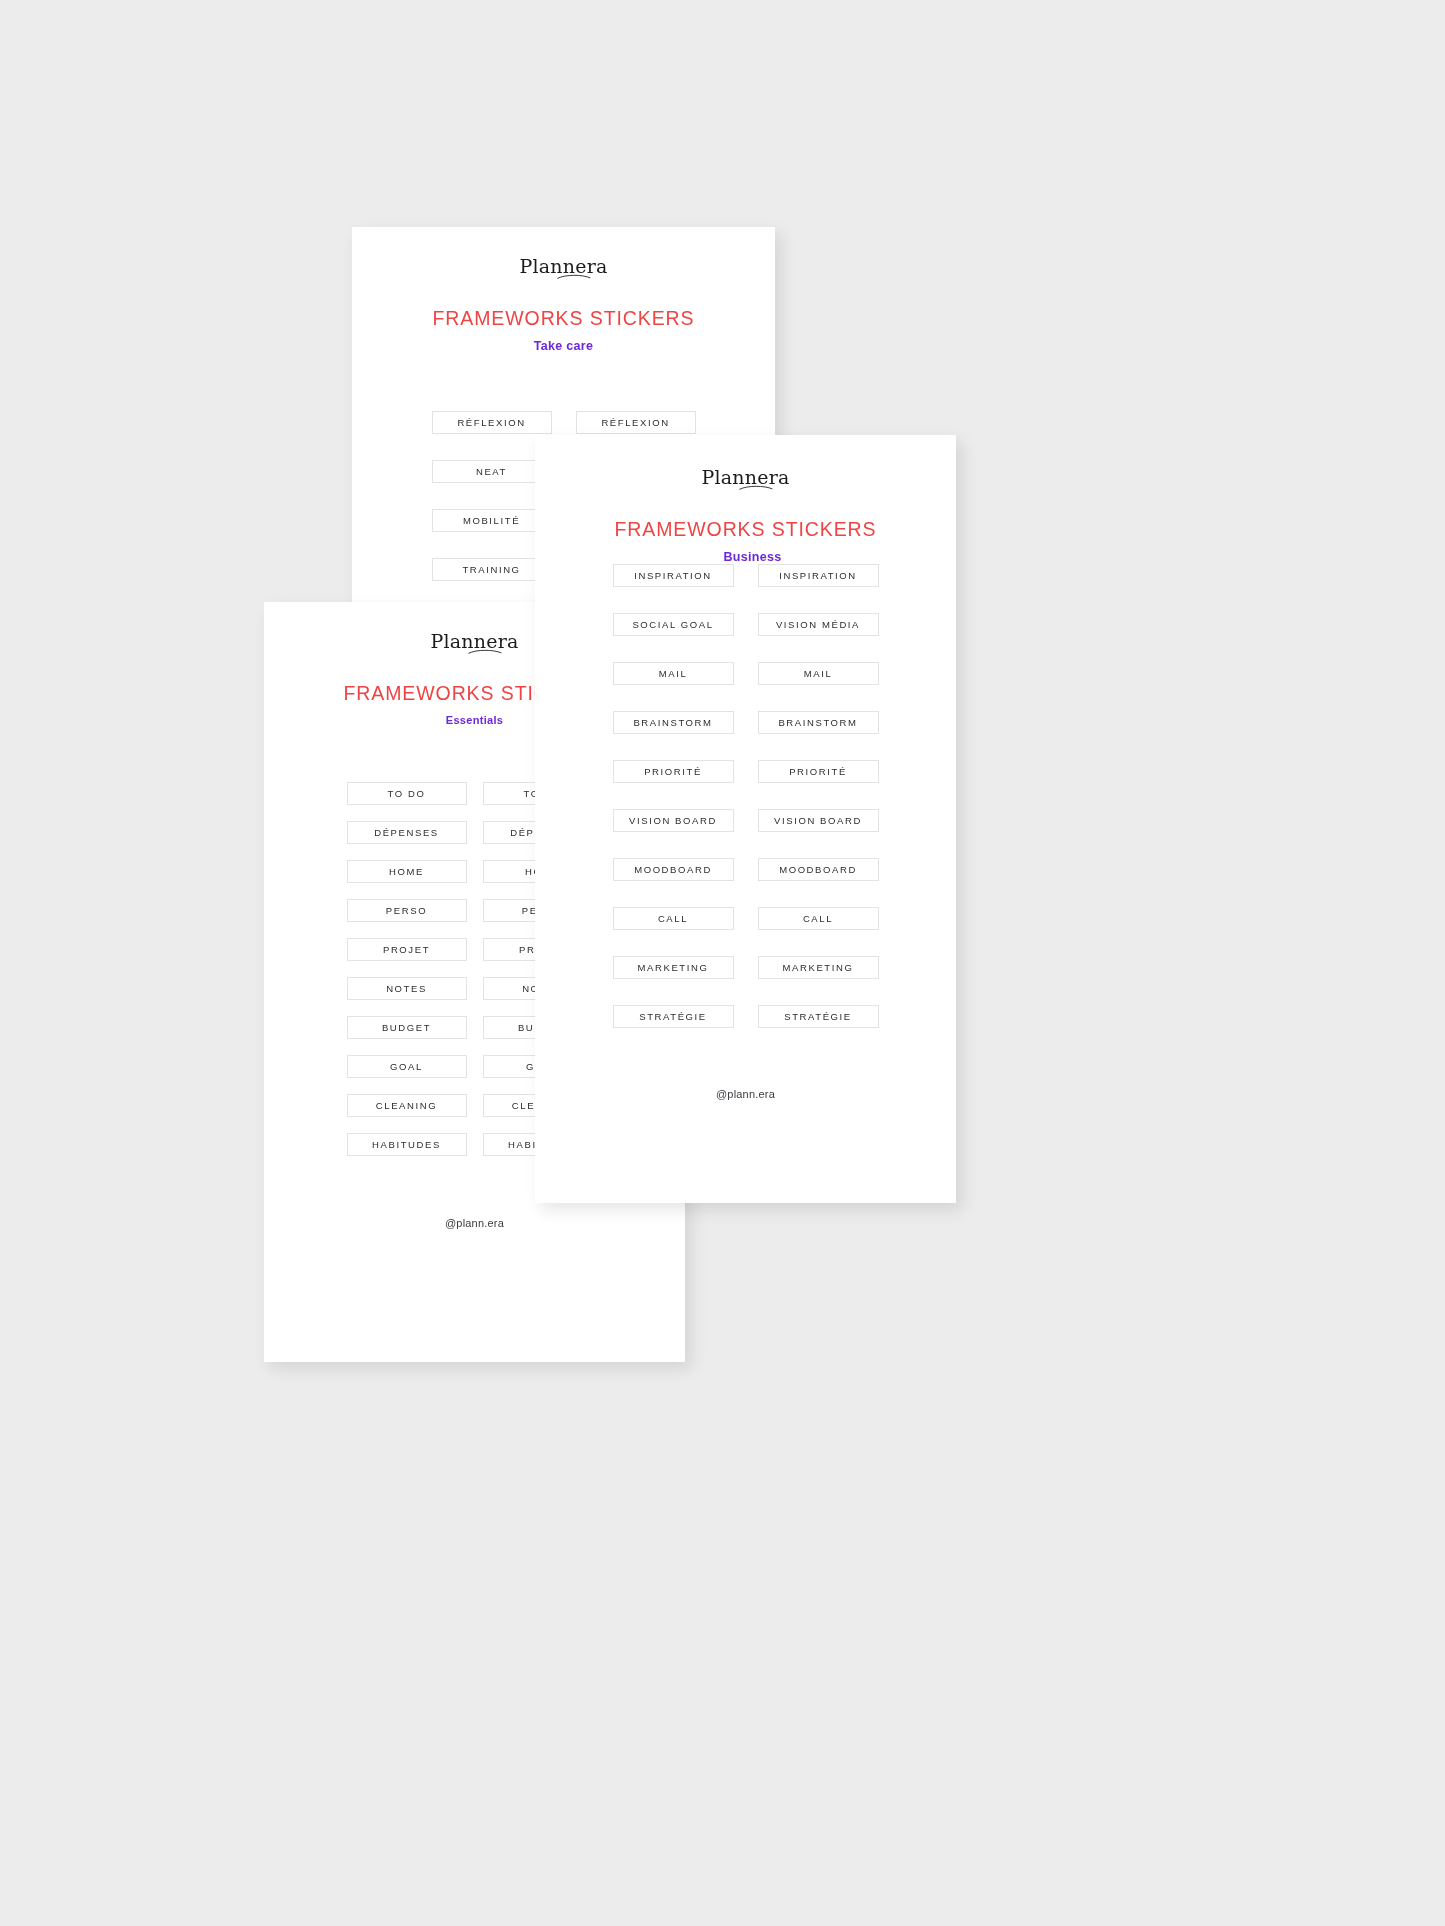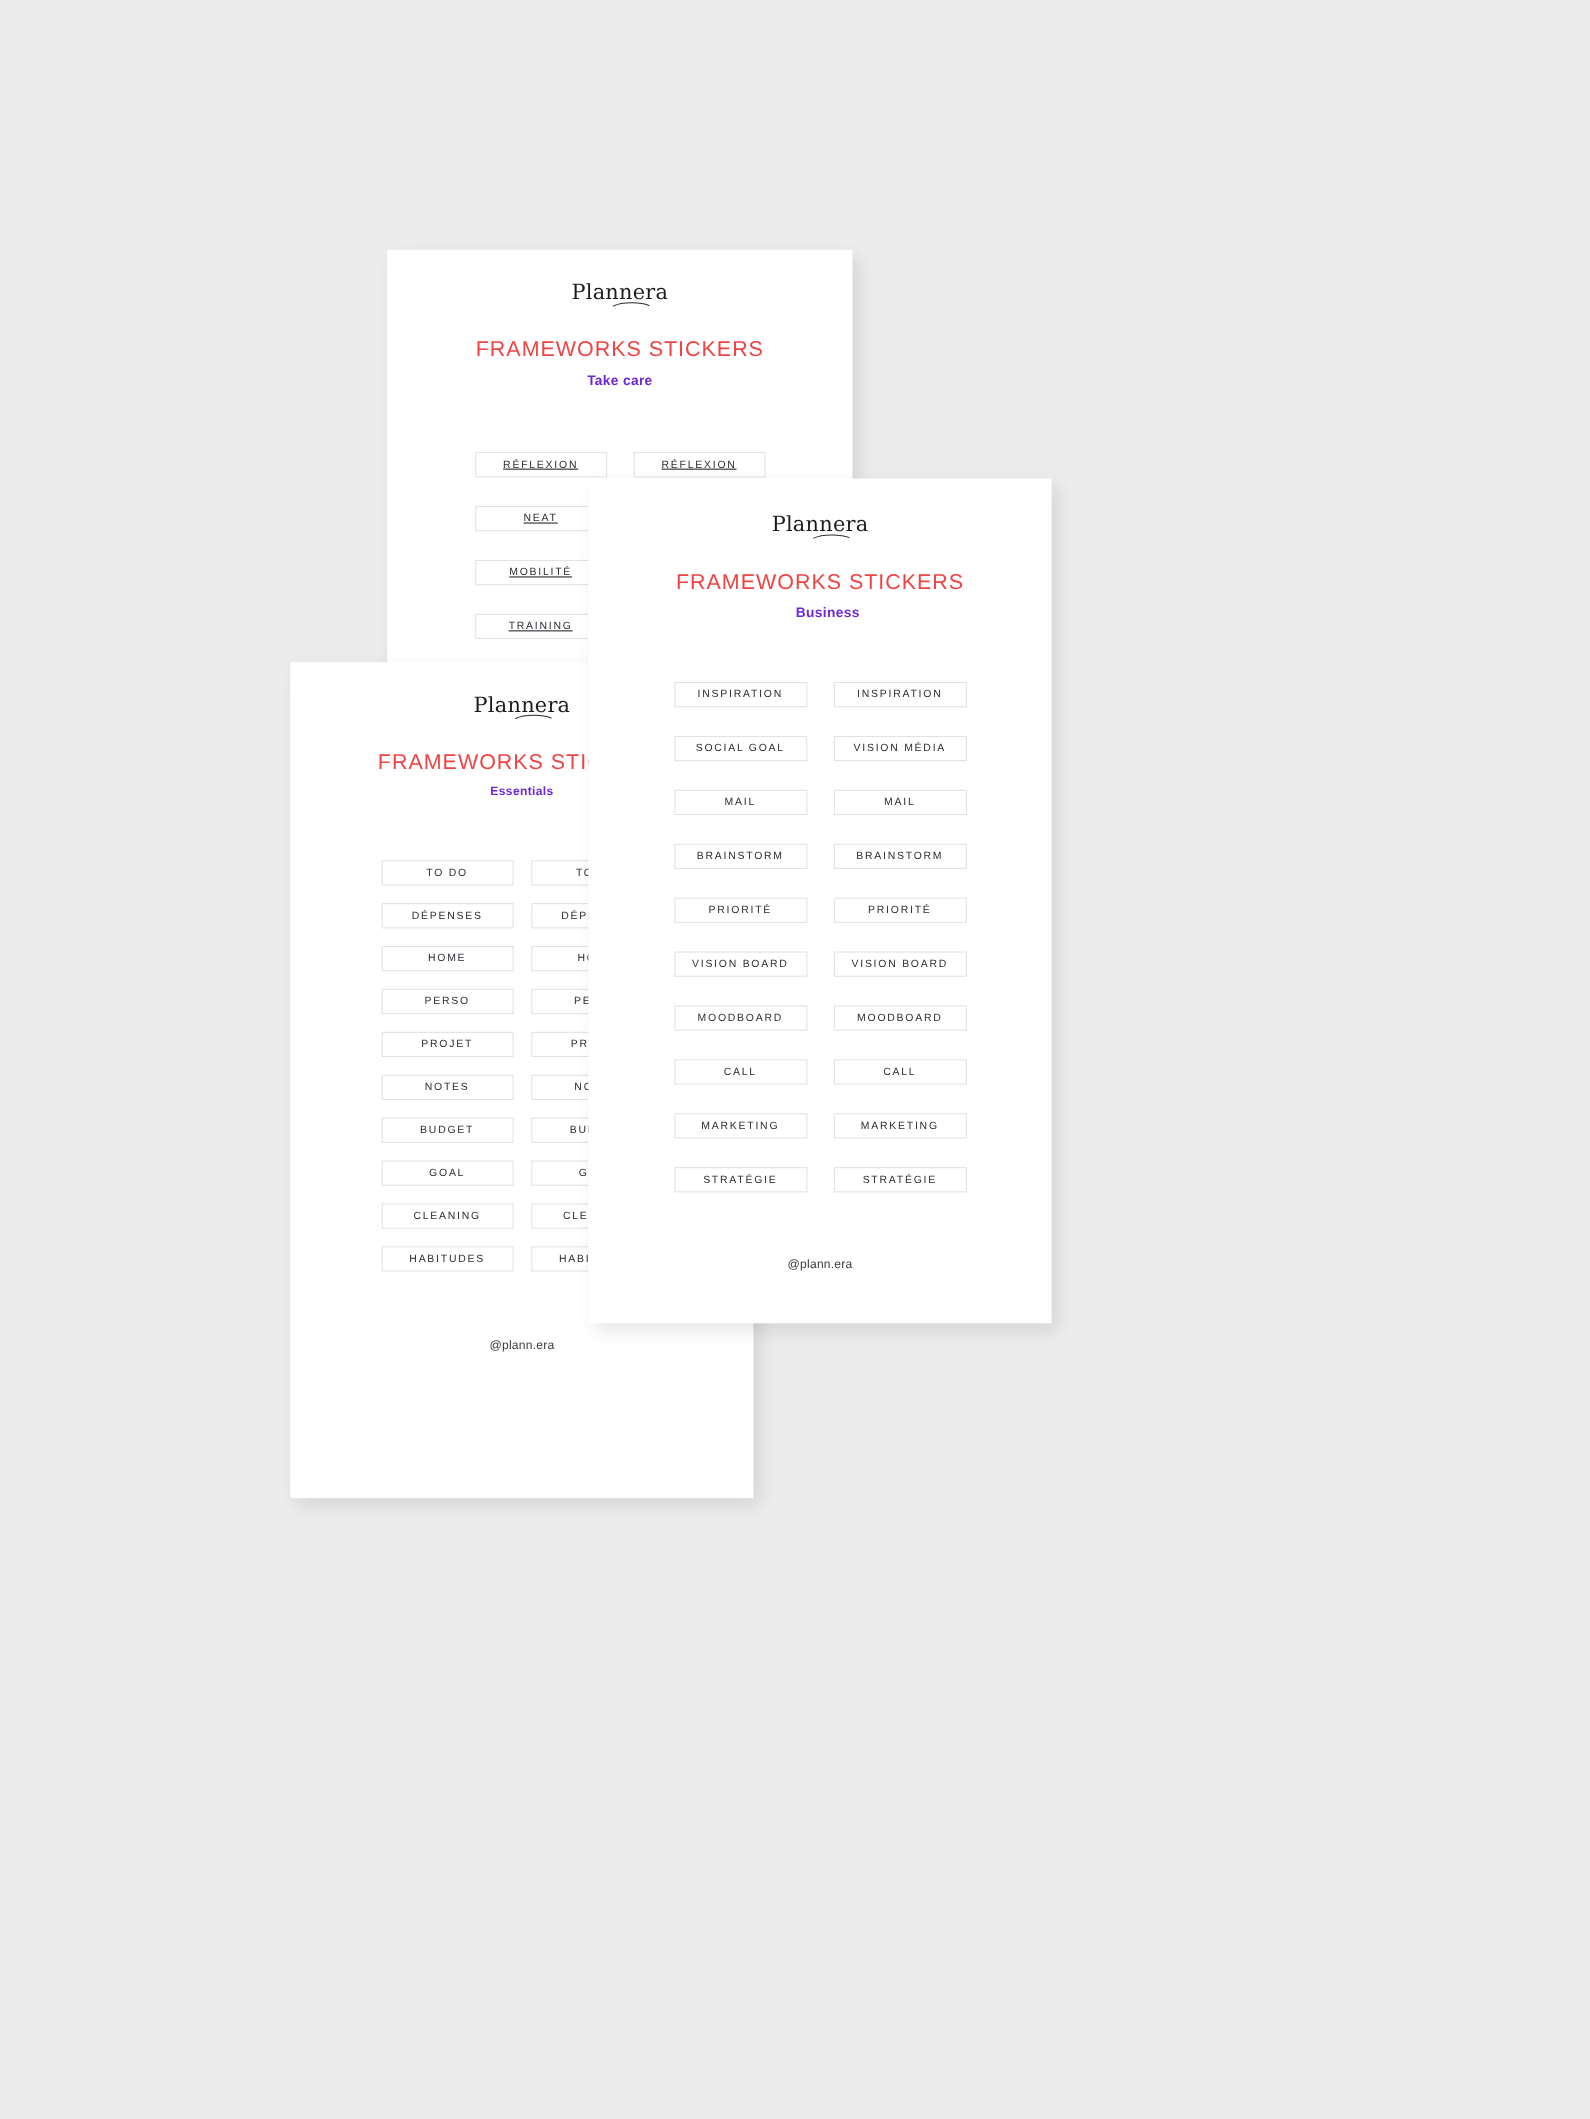--- a/index.html
+++ b/index.html
@@ -112,21 +112,21 @@
   #sheet-takecare .brand-word { font-size: 19px; }
   #sheet-takecare .brand-swash { width: 34px; top: 16px; }
   #sheet-takecare .sheet-title { margin-top: 31px; font-size: 19.5px; letter-spacing: 0.9px; }
   #sheet-takecare .sheet-subtitle { margin-top: 9px; font-size: 12.5px; letter-spacing: 0.3px; }
   #sheet-takecare .sticker-grid {
     margin-top: 58px;
     grid-template-columns: 120px 120px;
     column-gap: 24px;
     row-gap: 26px;
   }
-  #sheet-takecare .sticker { height: 23px; font-size: 9.5px; letter-spacing: 1.6px; text-decoration: underline; }
+  #sheet-takecare .sticker { height: 23px; font-size: 9.5px; letter-spacing: 1.6px; }
 
   
   #sheet-essentials {
     left: 264px;
     top: 602px;
     width: 421px;
     height: 760px;
     z-index: 2;
   }
   #sheet-essentials .brand { margin-top: 30px; }
@@ -151,21 +151,20 @@
     width: 421px;
     height: 768px;
     z-index: 3;
   }
   #sheet-business .brand { margin-top: 33px; }
   #sheet-business .brand-word { font-size: 19px; }
   #sheet-business .brand-swash { width: 34px; top: 16px; }
   #sheet-business .sheet-title { margin-top: 31px; font-size: 19.5px; letter-spacing: 0.9px; }
   #sheet-business .sheet-subtitle { margin-top: 9px; font-size: 12.5px; letter-spacing: 0.3px; margin-left: 14px; }
   #sheet-business .sticker-grid {
-    margin-top: 56px;
     grid-template-columns: 121px 121px;
     column-gap: 24px;
     row-gap: 26px;
   }
   #sheet-business .sticker { height: 23px; font-size: 9.5px; letter-spacing: 1.6px; }
   #sheet-business .handle { margin-top: 60px; font-size: 11px; letter-spacing: 0.2px; }
 </style>
 </head>
 <body>
 

